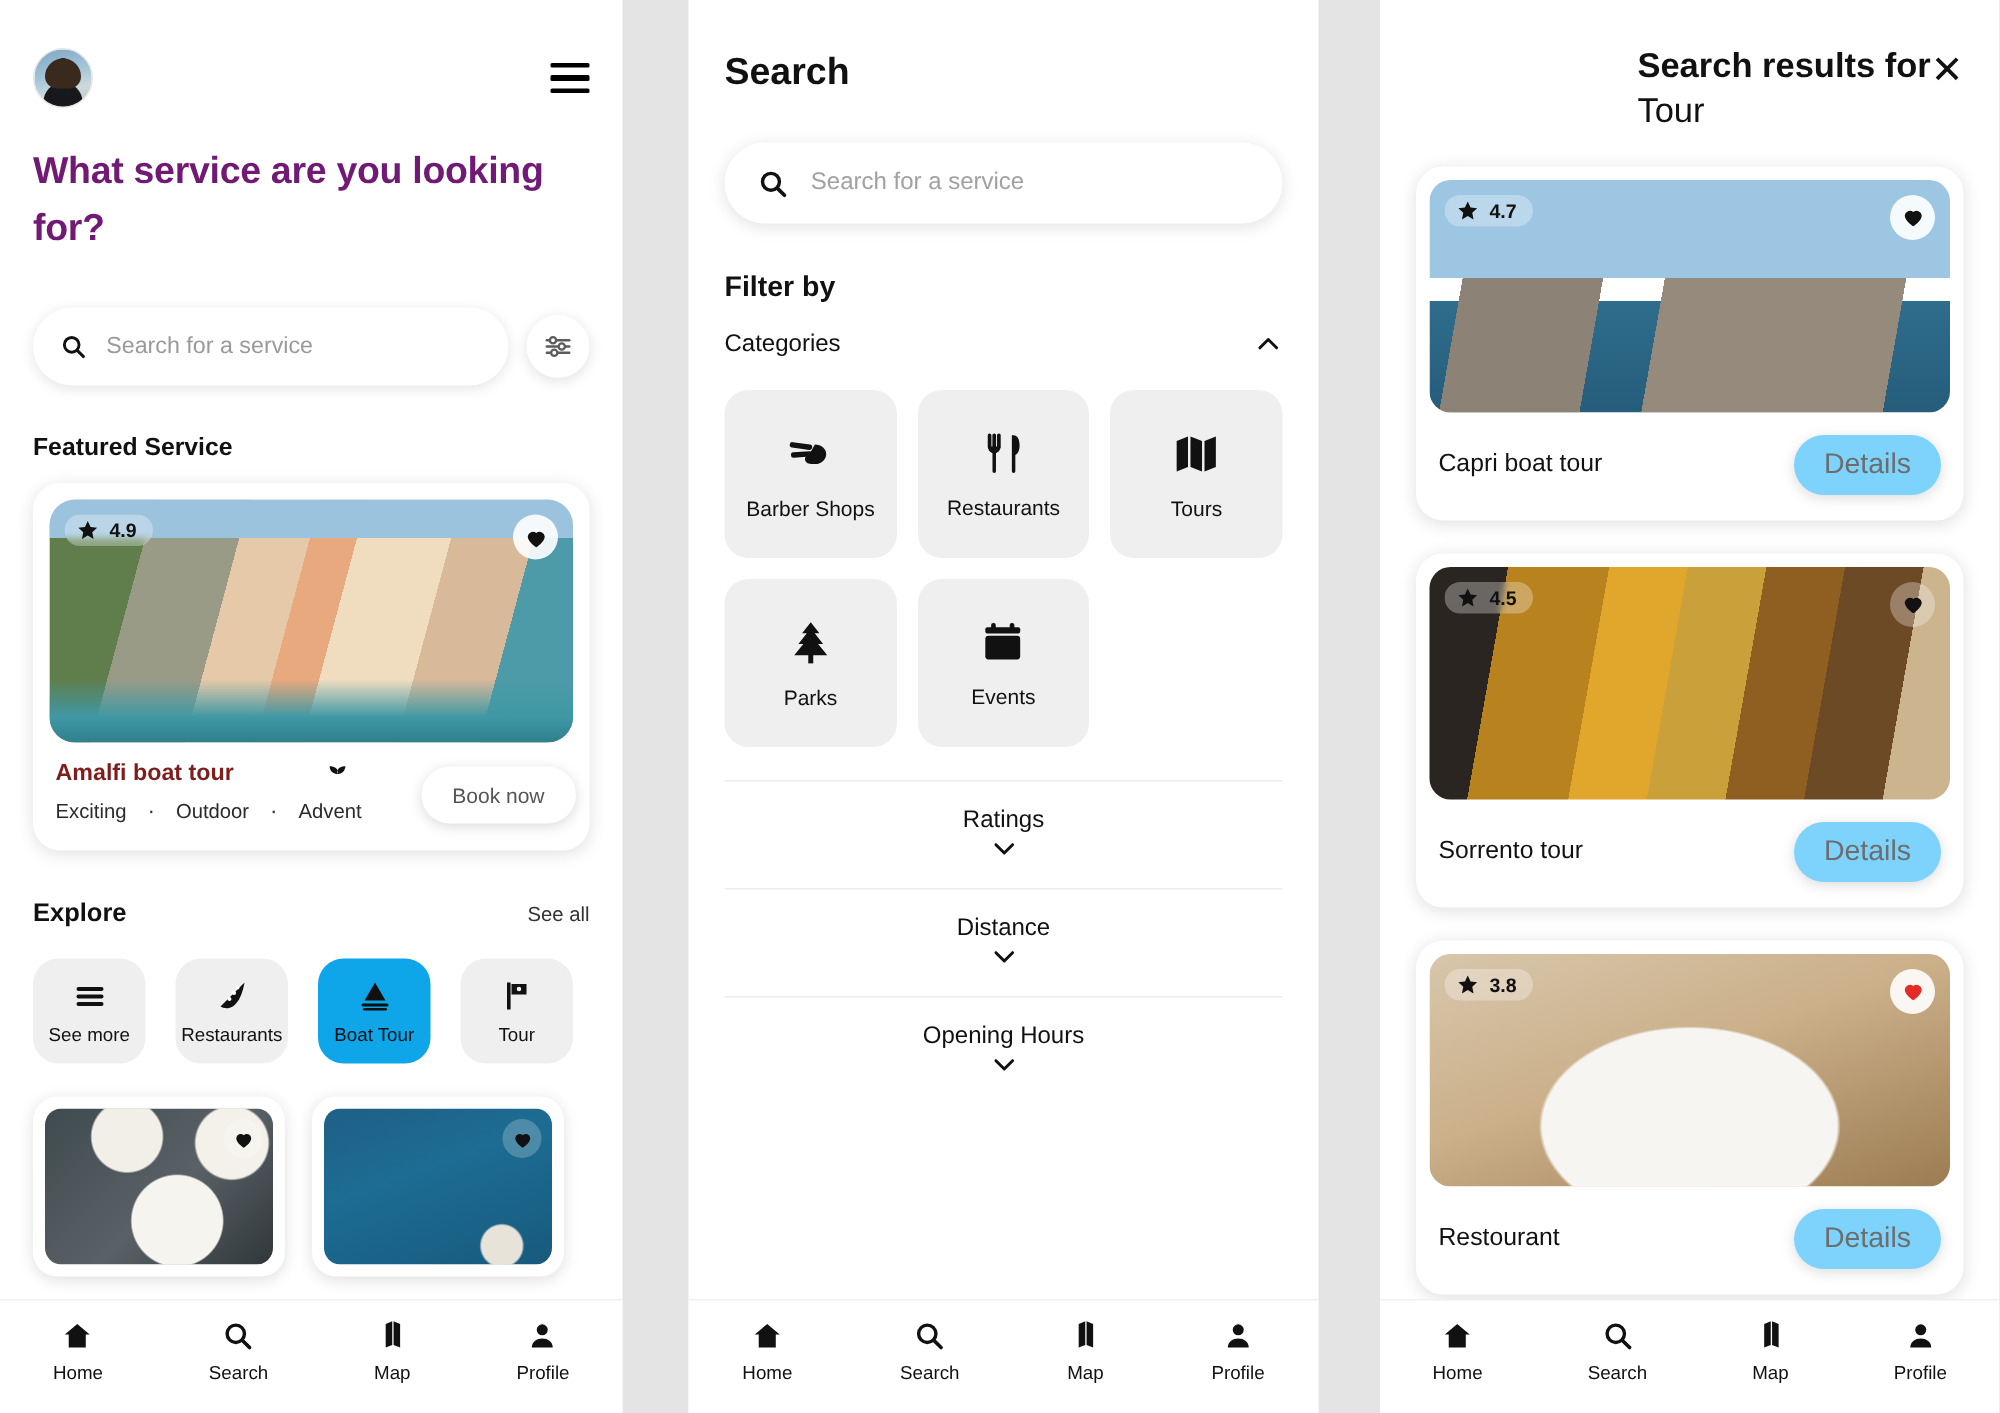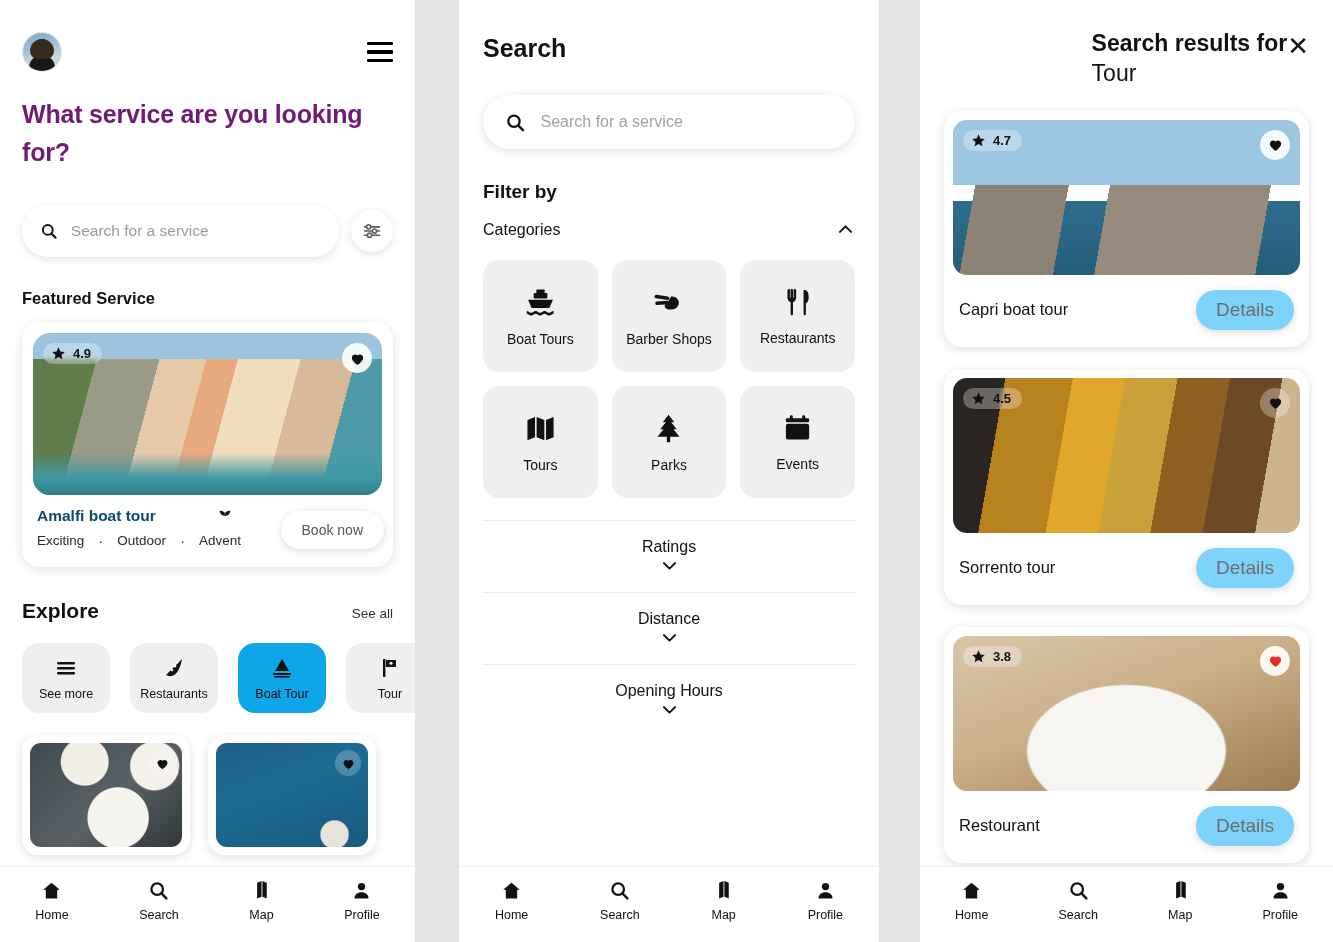--- a/index.html
+++ b/index.html
@@ -85,37 +85,37 @@
     background: rgba(255,255,255,0.30); border-radius: 14px; padding: 3px 11px 3px 8px;
     font-size: 13px; color: #111; backdrop-filter: blur(2px);
   }
   .heart-btn {
     position: absolute; right: 10px; top: 10px; z-index: 3;
     width: 30px; height: 30px; border-radius: 50%; background: rgba(255,255,255,0.9);
     display: flex; align-items: center; justify-content: center; cursor: pointer;
   }
   .heart-btn.ghost { background: rgba(255,255,255,0.30); }
   .feat-meta { position: relative; padding: 12px 4px 18px 4px; }
-  .feat-name { font-size: 15.5px; font-weight: bold; color: #0c4a6e; display: flex; align-items: center; gap: 60px; }
+  .feat-name { font-size: 15.5px; font-weight: bold; color: #7f1d1d; display: flex; align-items: center; gap: 60px; }
   .feat-tags { margin-top: 7px; font-size: 13.5px; color: #2a2a2a; display: flex; align-items: center; gap: 14px; }
   .feat-tags .dot { font-size: 15px; color: #333; }
   .book-btn {
     position: absolute; right: -2px; bottom: 18px;
     background: #fff; border-radius: 22px; box-shadow: 0 2px 9px rgba(0,0,0,0.15);
     padding: 11px 21px; font-size: 14px; color: #555; cursor: pointer; border: 0;
     font-family: "Liberation Sans", sans-serif;
   }
 
   .explore-head { display: flex; align-items: baseline; justify-content: space-between; margin-top: 32px; }
-  .explore-head h3 { font-size: 21px; font-weight: bold; color: #111; }
+  .explore-head h3 { font-size: 17px; font-weight: bold; color: #111; }
   .see-all { font-size: 13.5px; color: #333; cursor: pointer; }
 
   .chips { display: flex; gap: 20px; margin-top: 20px; }
   .chip {
-    width: 88px; height: 70px; border-radius: 17px; background: #efefef;
+    width: 75px; height: 70px; border-radius: 17px; background: #efefef;
     display: flex; flex-direction: column; align-items: center; justify-content: center; gap: 7px;
     cursor: pointer; flex: none;
   }
   .chip.active { background: #0ea5e9; }
   .chip span { font-size: 12.5px; color: #111; }
 
   .mini-cards { display: flex; gap: 18px; margin-top: 22px; }
   .mini-card {
     width: 168px; height: 120px; background: #fff; border-radius: 16px;
     box-shadow: 0 2px 10px rgba(0,0,0,0.13); padding: 8px; flex: none;
@@ -391,29 +391,20 @@
       <div class="acc-row">
         <span>Categories</span>
         <svg width="19" height="19" viewBox="0 0 24 24">
           <path d="M5 15l7-7 7 7" fill="none" stroke="#111" stroke-width="2.5" stroke-linecap="round" stroke-linejoin="round"></path>
         </svg>
       </div>
 
       <div class="cat-grid">
         <div class="cat-cell">
           <svg width="33" height="33" viewBox="0 0 24 24">
-            <rect x="9" y="2.5" width="6" height="3" rx="0.6" fill="#111"></rect>
-            <rect x="7" y="5" width="10" height="4" rx="0.8" fill="#111"></rect>
-            <path d="M3 10h18l-2.5 6H5.5z" fill="#111"></path>
-            <path d="M2 18.2c1.6 0 1.6 1.3 3.2 1.3s1.6-1.3 3.3-1.3 1.6 1.3 3.2 1.3 1.6-1.3 3.3-1.3 1.6 1.3 3.2 1.3 1.6-1.3 3.3-1.3v2c-1.7 0-1.7 1.3-3.3 1.3s-1.6-1.3-3.2-1.3-1.7 1.3-3.3 1.3-1.6-1.3-3.2-1.3-1.7 1.3-3.3 1.3S3.6 20.2 2 20.2z" fill="#111"></path>
-          </svg>
-          <span>Boat Tours</span>
-        </div>
-        <div class="cat-cell">
-          <svg width="33" height="33" viewBox="0 0 24 24">
             <path d="M14 7.5c3 0 5.5 2 5.5 4.6S17.3 17 14.2 17h-2c-1.8 0-3-1-3-2.4 0-1.1.8-1.9 2-2.1z" fill="#111"></path>
             <rect x="2" y="6.2" width="11" height="2.6" rx="1.3" fill="#111" transform="rotate(8 2 6.2)"></rect>
             <rect x="2.3" y="11.4" width="10.5" height="2.6" rx="1.3" fill="#111" transform="rotate(-4 2.3 11.4)"></rect>
           </svg>
           <span>Barber Shops</span>
         </div>
         <div class="cat-cell">
           <svg width="31" height="31" viewBox="0 0 24 24">
             <path d="M5.2 2.5v6M7.6 2.5v6M10 2.5v6" stroke="#111" stroke-width="1.9" stroke-linecap="round"></path>
             <path d="M4.4 8.3h6.4c0 2-1.2 3.1-2.3 3.4V21a.9.9 0 0 1-1.8 0v-9.3c-1.1-.3-2.3-1.4-2.3-3.4z" fill="#111"></path>

